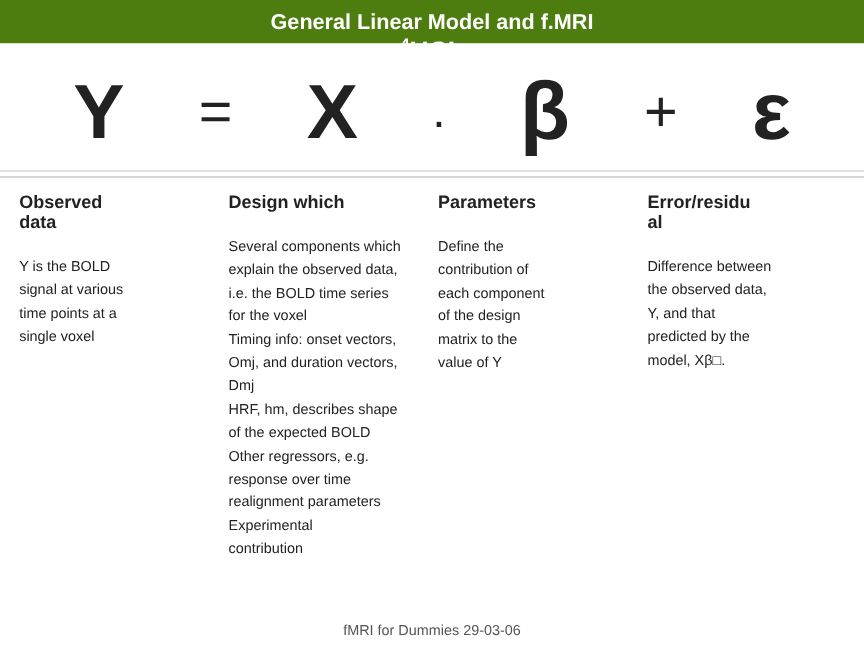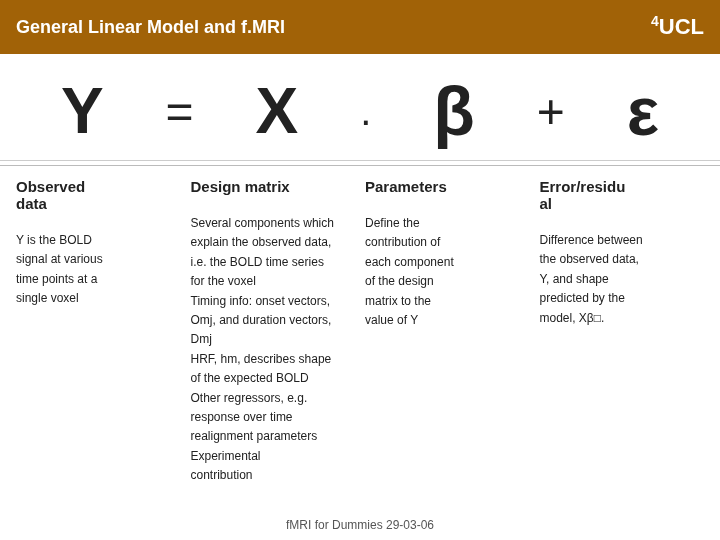--- a/index.html
+++ b/index.html
@@ -5,27 +5,28 @@
     * { margin: 0; padding: 0; box-sizing: border-box; }
     body {
       width: 720px;
       height: 540px;
       font-family: Arial, sans-serif;
       background: #fff;
       overflow: hidden;
     }
 
     .header {
-      background: #a16207;
+      background: #4d7c0f;
       color: white;
       padding: 8px 16px;
       display: flex;
       align-items: center;
       justify-content: space-between;
-      height: 54px;
+      height: 36px;
+      flex-direction: column;
     }
     .header-title {
       font-size: 18px;
       font-weight: bold;
     }
     .header-logo {
       font-size: 22px;
       font-weight: bold;
       color: white;
     }
@@ -131,21 +132,21 @@
     <div class="col-header">Observed<br>data</div>
     <div class="col-body">
       <p>Y is the BOLD</p>
       <p>signal at various</p>
       <p>time points at a</p>
       <p>single voxel</p>
     </div>
   </div>
 
   <div class="col">
-    <div class="col-header">Design matrix</div>
+    <div class="col-header">Design which</div>
     <div class="col-body">
       <p>Several components which</p>
       <p>explain the observed data,</p>
       <p>i.e. the BOLD time series</p>
       <p>for the voxel</p>
       <p>Timing info: onset vectors,</p>
       <p>Omj, and duration vectors,</p>
       <p>Dmj</p>
       <p>HRF, hm, describes shape</p>
       <p>of the expected BOLD</p>
@@ -167,21 +168,21 @@
       <p>matrix to the</p>
       <p>value of Y</p>
     </div>
   </div>
 
   <div class="col">
     <div class="col-header">Error/residu<br>al</div>
     <div class="col-body">
       <p>Difference between</p>
       <p>the observed data,</p>
-      <p>Y, and shape</p>
+      <p>Y, and that</p>
       <p>predicted by the</p>
       <p>model, Xβ□.</p>
     </div>
   </div>
 </div>
 
 <div class="footer">
   <span>fMRI for Dummies 29-03-06</span>
 </div>
 

